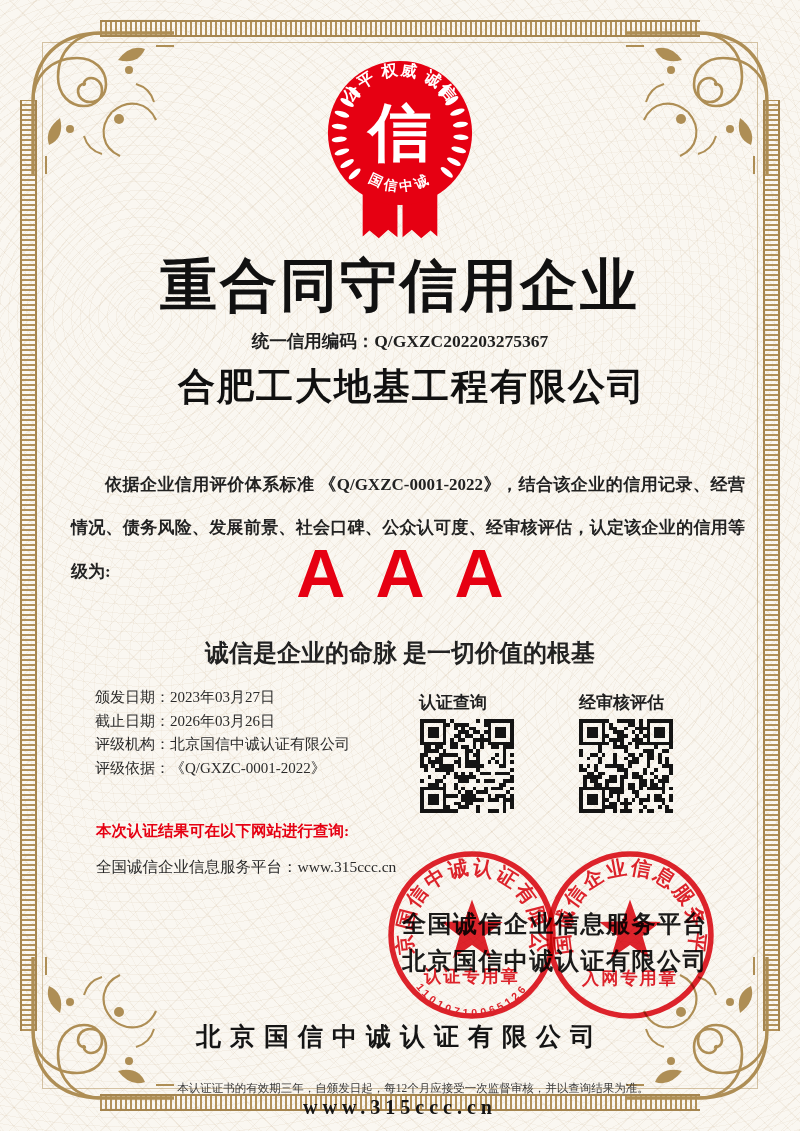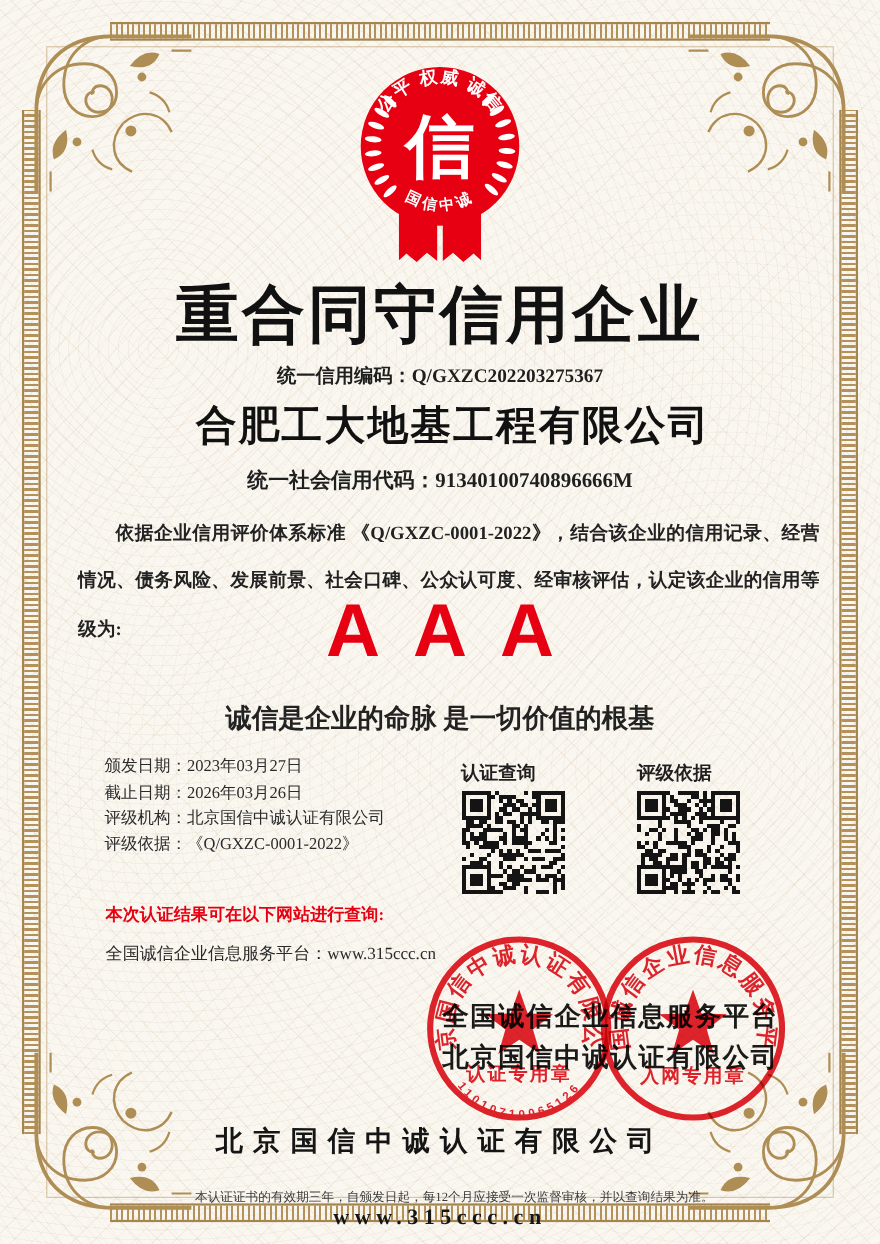--- a/index.html
+++ b/index.html
@@ -135,36 +135,35 @@
       </g>
     <text x="110" y="130" text-anchor="middle" font-size="74" font-weight="900" fill="#ffffff" font-family="Liberation Sans, sans-serif">信</text>
     <text font-size="16" font-weight="bold" fill="#ffffff" letter-spacing="4" font-family="Liberation Serif, serif">
       <textPath href="#arcBot" startOffset="50%" text-anchor="middle">国信中诚</textPath>
     </text>
   </svg>
 
   <div class="abs ctr title">重合同守信用企业</div>
   <div class="abs ctr code-line">统一信用编码：Q/GXZC202203275367</div>
   <div class="abs ctr company">合肥工大地基工程有限公司</div>
-  <div class="abs ctr social-line">统一社会信用代码：91340100740896666M</div>
 
   <div class="abs para">依据企业信用评价体系标准 《Q/GXZC-0001-2022》，结合该企业的信用记录、经营情况、债务风险、发展前景、社会口碑、公众认可度、经审核评估，认定该企业的信用等级为:</div>
 
   <div class="abs ctr rating">AAA</div>
   <div class="abs ctr slogan">诚信是企业的命脉 是一切价值的根基</div>
 
   <div class="abs info">
     <div class="row"><span>颁发日期：</span><span>2023年03月27日</span></div>
     <div class="row"><span>截止日期：</span><span>2026年03月26日</span></div>
     <div class="row"><span>评级机构：</span><span>北京国信中诚认证有限公司</span></div>
     <div class="row"><span>评级依据：</span><span>《Q/GXZC-0001-2022》</span></div>
   </div>
 
   <div class="abs qr-label l">认证查询</div>
-  <div class="abs qr-label r">评级依据</div>
+  <div class="abs qr-label r">经审核评估</div>
   <svg class="abs qr l" id="qr1" viewBox="0 0 25 25" shape-rendering="crispEdges">
       <rect x="0" y="0" width="1" height="1" fill="#141414"></rect>
       <rect x="1" y="0" width="1" height="1" fill="#141414"></rect>
       <rect x="2" y="0" width="1" height="1" fill="#141414"></rect>
       <rect x="3" y="0" width="1" height="1" fill="#141414"></rect>
       <rect x="4" y="0" width="1" height="1" fill="#141414"></rect>
       <rect x="5" y="0" width="1" height="1" fill="#141414"></rect>
       <rect x="6" y="0" width="1" height="1" fill="#141414"></rect>
       <rect x="8" y="0" width="1" height="1" fill="#141414"></rect>
       <rect x="15" y="0" width="1" height="1" fill="#141414"></rect>

